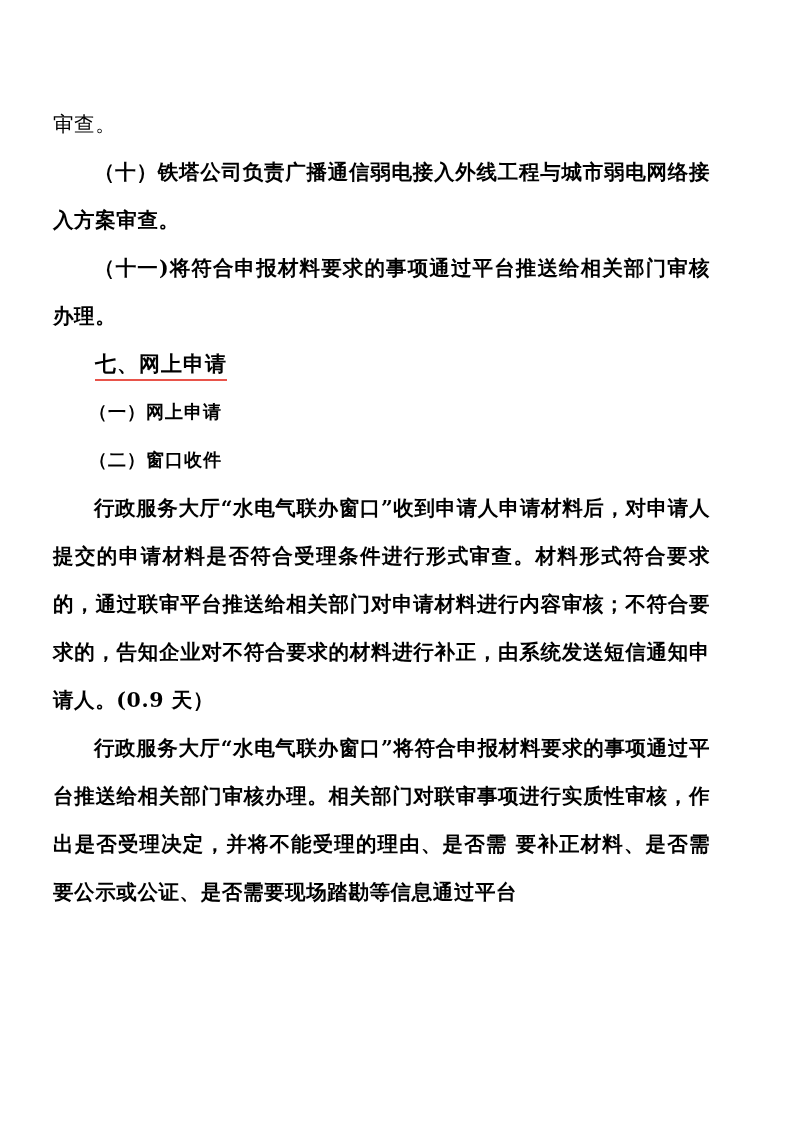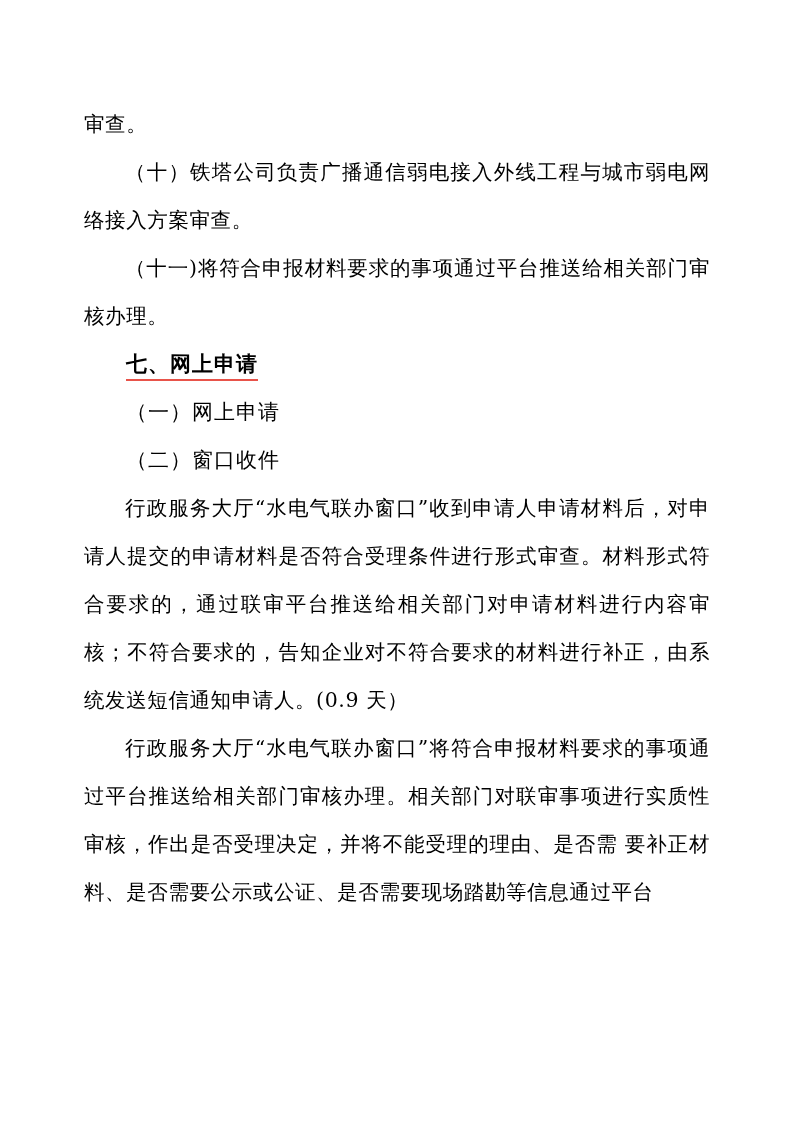--- a/index.html
+++ b/index.html
@@ -12,52 +12,53 @@
     height: 1123px;
     font-family: "DejaVu Serif", "Liberation Serif", serif;
     color: #000000;
     overflow: hidden;
   }
   .page {
     position: relative;
     width: 794px;
     height: 848px;
     box-sizing: border-box;
-    padding: 100px 84px 0 84px;
+    padding: 100px 84px 0 53px;
   }
   .doc-body {
     font-size: 20.5px;
     line-height: 48px;
     letter-spacing: 0.6px;
     text-align: justify;
     text-justify: inter-ideograph;
   }
   p.para {
     margin: 0;
   }
   p.indent {
     text-indent: 2em;
+    font-weight: bold;
   }
   .heading-main {
     margin: 0;
     font-size: 21px;
     font-weight: bold;
     line-height: 48px;
     letter-spacing: 1px;
     text-indent: 2em;
     font-family: "DejaVu Serif", "Liberation Serif", serif;
   }
   .heading-main .underline-red {
     border-bottom: 2px solid #e8534a;
     padding-bottom: 3px;
   }
   .heading-sub {
     margin: 0;
-    font-size: 21px;
-    font-weight: normal;
+    font-size: 18px;
+    font-weight: bold;
     line-height: 48px;
     letter-spacing: 1px;
     text-indent: 2em;
   }
 </style>
 </head>
 <body>
 
 <div class="page">
   <div class="doc-body">

